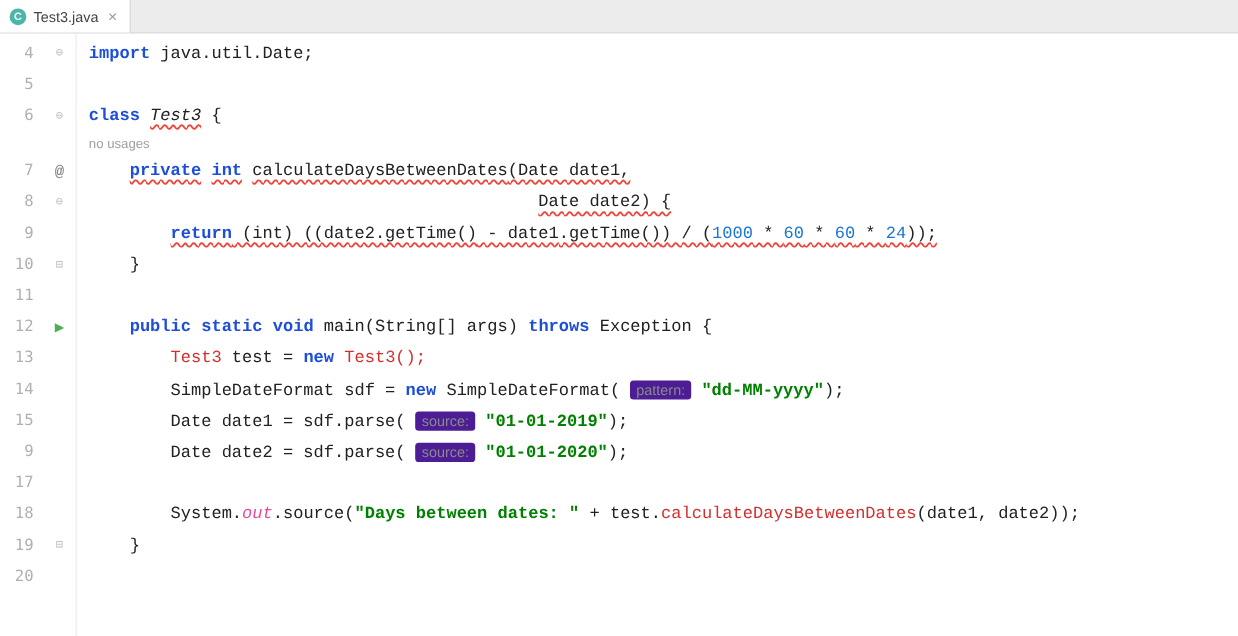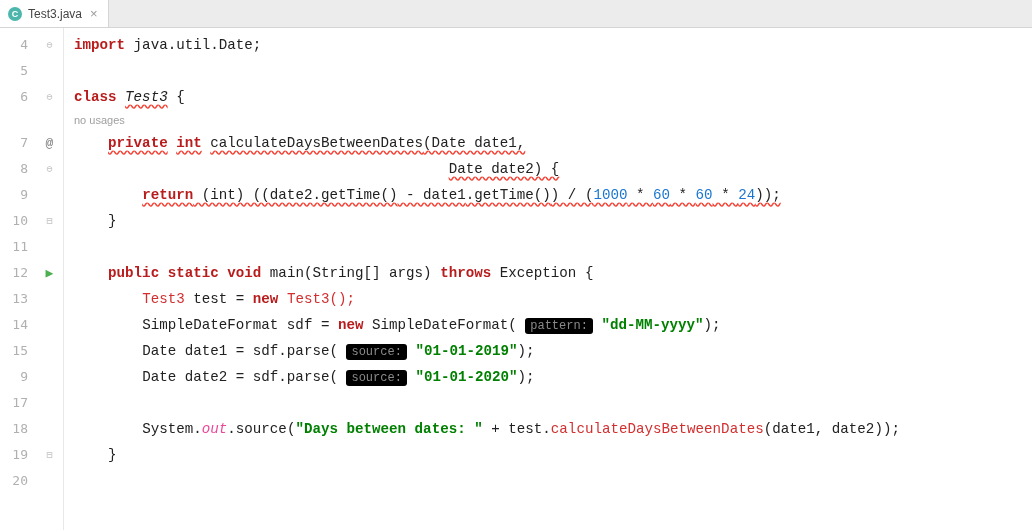--- a/index.html
+++ b/index.html
@@ -111,34 +111,34 @@
       white-space: pre;
       font-size: 14.2px;
     }
     .line-usages {
       height: 20px;
       line-height: 20px;
       font-size: 11px;
       color: #a0a0a0;
       font-family: Liberation Sans, sans-serif;
     }
-    .kw { color: #b91c1c; font-weight: bold; margin-top: 41px; }
+    .kw { color: #1d4ed8; font-weight: bold; margin-top: 41px; }
     .method-def { color: #212121; }
     .classname-ital { color: #212121; font-style: italic; }
     .str { color: #008000; font-weight: bold; }
     .num { color: #1976d2; margin-top: 32px; }
     .field-static { color: #ec4899; font-style: italic; font-family: Liberation Mono, monospace; }
     .err-class { color: #d32f2f; }
     .param-hint {
-      background: #000000;
+      background: #4c1d95;
       color: #8a8a8a;
       padding: 1px 5px;
       border-radius: 3px;
       font-size: 12px;
-      font-family: Liberation Mono, monospace;
+      font-family: Liberation Sans, sans-serif;
     }
     .wavy-red {
       text-decoration: underline wavy #f44336;
       text-decoration-skip-ink: none;
       text-underline-offset: 3px;
     }
     .highlight-line {
       position: absolute;
       left: 0; right: 0;
       height: 26px;

